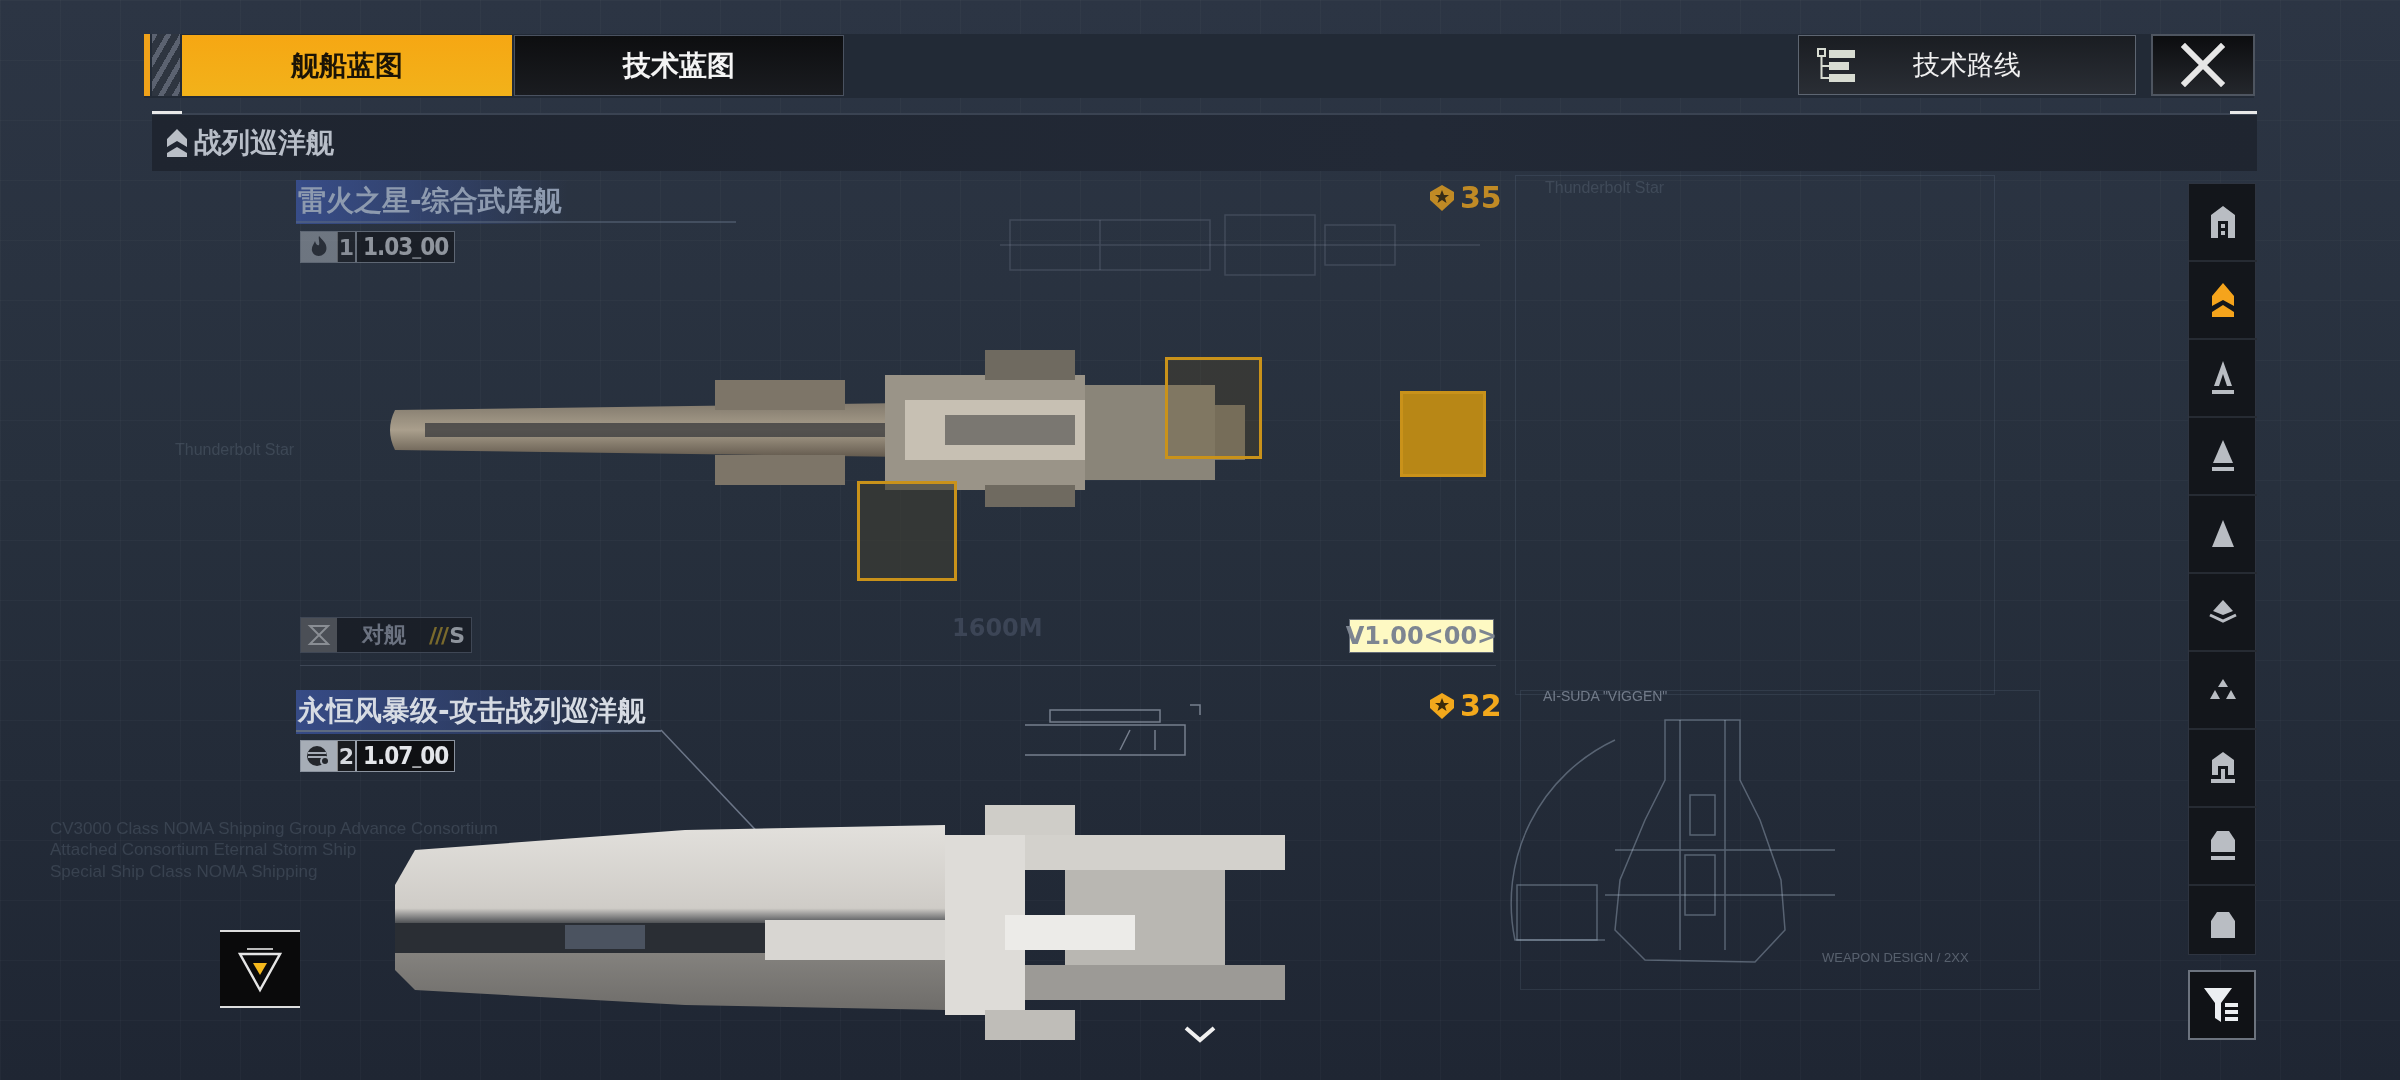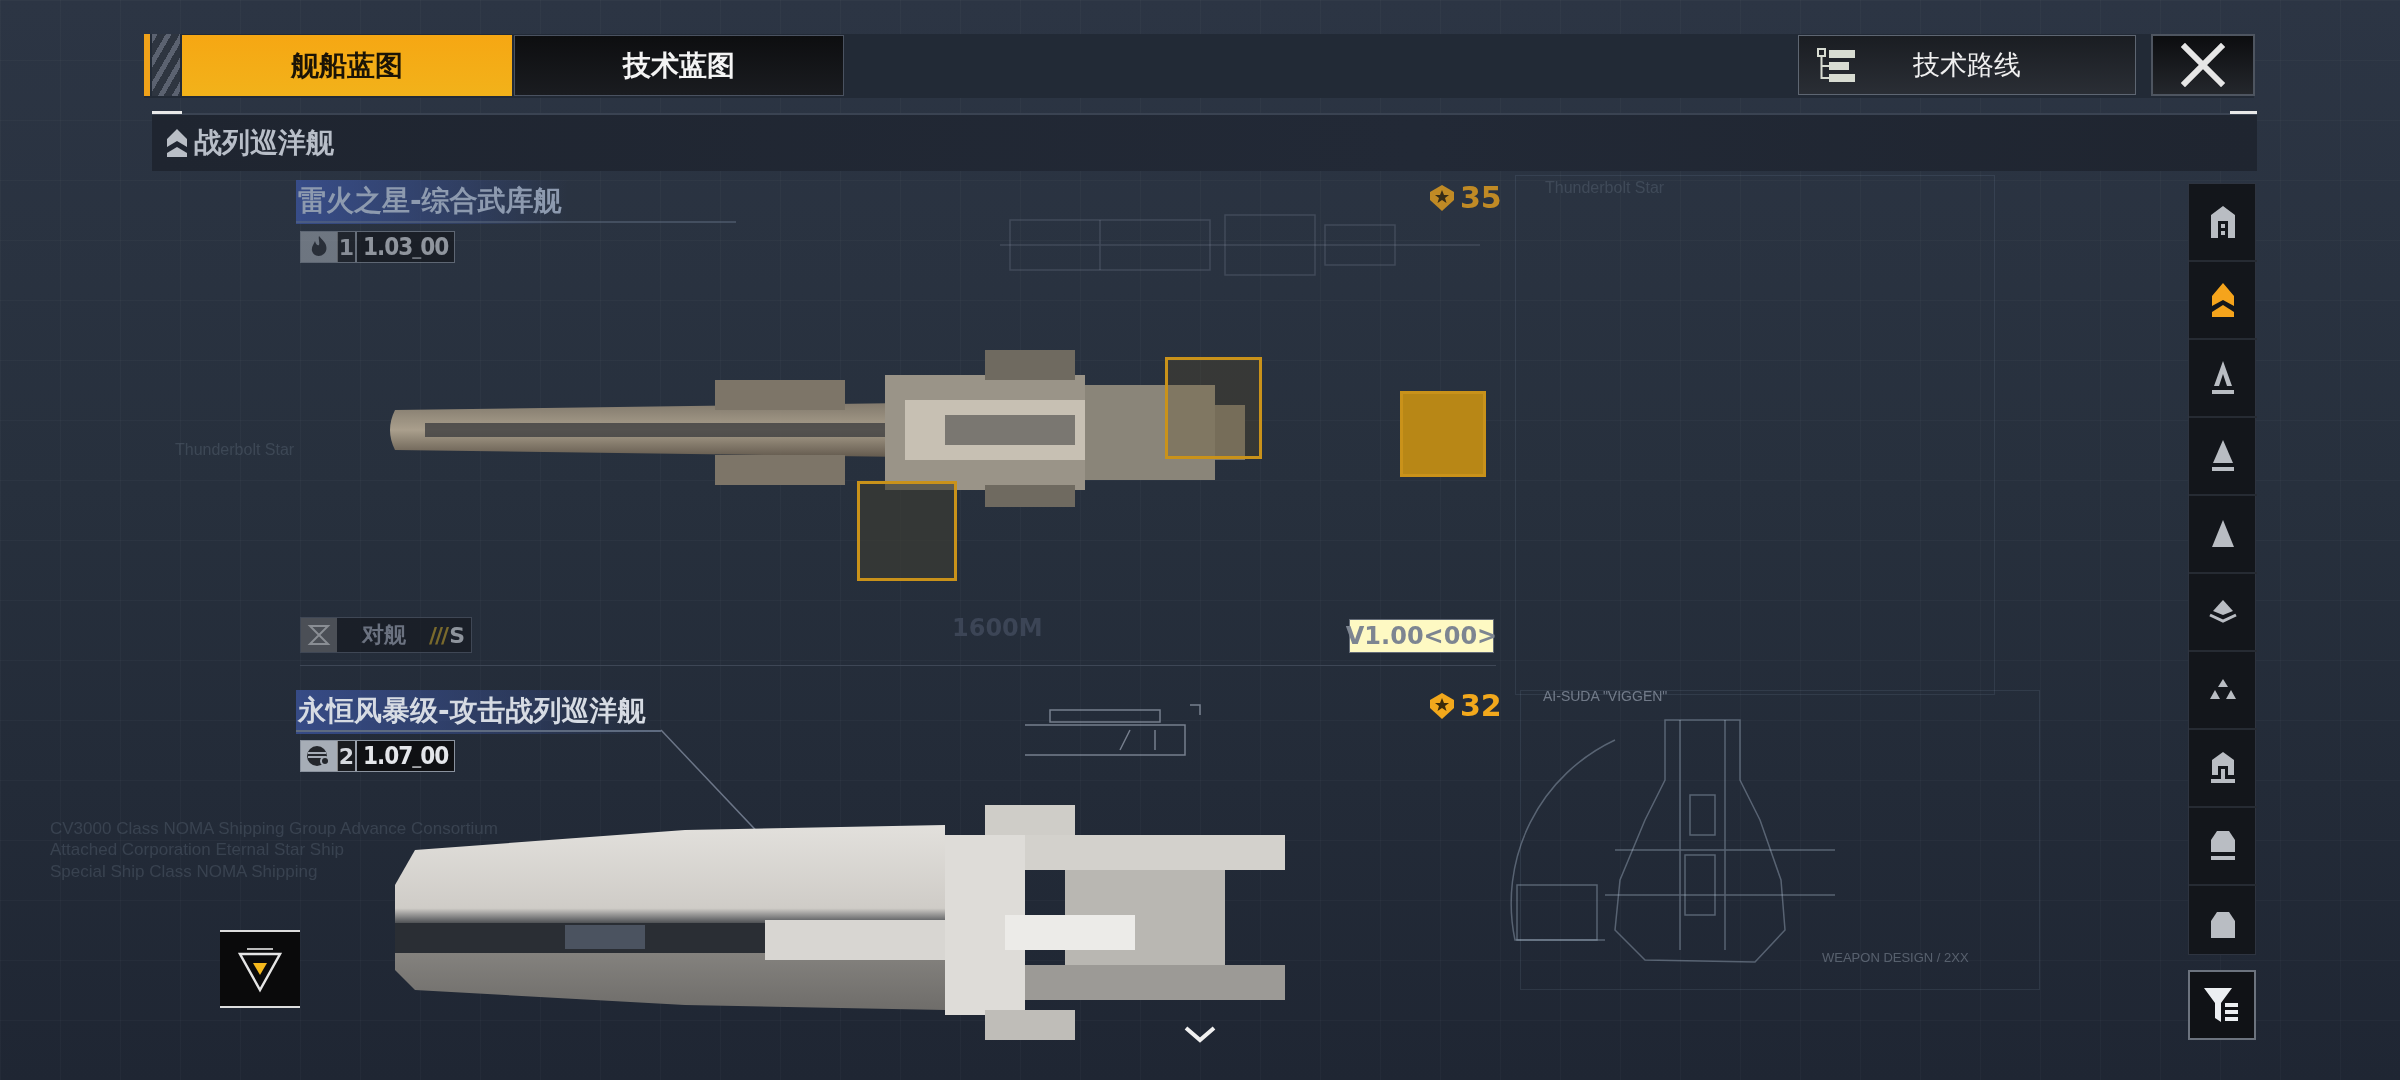--- a/index.html
+++ b/index.html
@@ -144,21 +144,21 @@
 <body>
 
 <div class="bg-grid"></div>
 
 <div class="blueprint" style="left:1515px;top:175px;width:480px;height:520px;"></div>
 <div class="bg-text" style="left:1545px;top:178px;font-size:16px;">Thunderbolt Star</div>
 <div class="blueprint" style="left:1520px;top:690px;width:520px;height:300px;"></div>
 <div class="bg-text" style="left:1543px;top:688px;font-size:14px;color:rgba(190,200,215,0.5);">AI-SUDA "VIGGEN"</div>
 <div class="bg-text" style="left:1822px;top:930px;font-size:13px;color:rgba(190,200,215,0.35);margin-top:20px;">WEAPON DESIGN / 2XX</div>
 <div class="bg-text" style="left:50px;top:818px;font-size:17px;">CV3000 Class NOMA Shipping Group Advance Consortium
-Attached Corporation Eternal Star Ship
+Attached Consortium Eternal Storm Ship
 Special Ship Class NOMA Shipping</div>
 <div class="bg-text" style="left:175px;top:440px;font-size:16px;">Thunderbolt Star</div>
 
 <svg style="position:absolute;left:1505px;top:700px;" width="540" height="290">
   <g fill="none" stroke="rgba(190,205,225,0.35)" stroke-width="1.5">
     <path d="M160 20 L160 80 L140 120 L115 180 L110 230 L140 260 L250 262 L280 230 L276 180 L255 120 L235 80 L235 20 Z"></path>
     <path d="M175 20 L175 250 M220 20 L220 250 M110 150 L330 150 M100 195 L330 195"></path>
     <path d="M110 40 A180 180 0 0 0 10 240 L100 240"></path>
     <rect x="12" y="185" width="80" height="55"></rect>
     <rect x="185" y="95" width="25" height="40"></rect>

